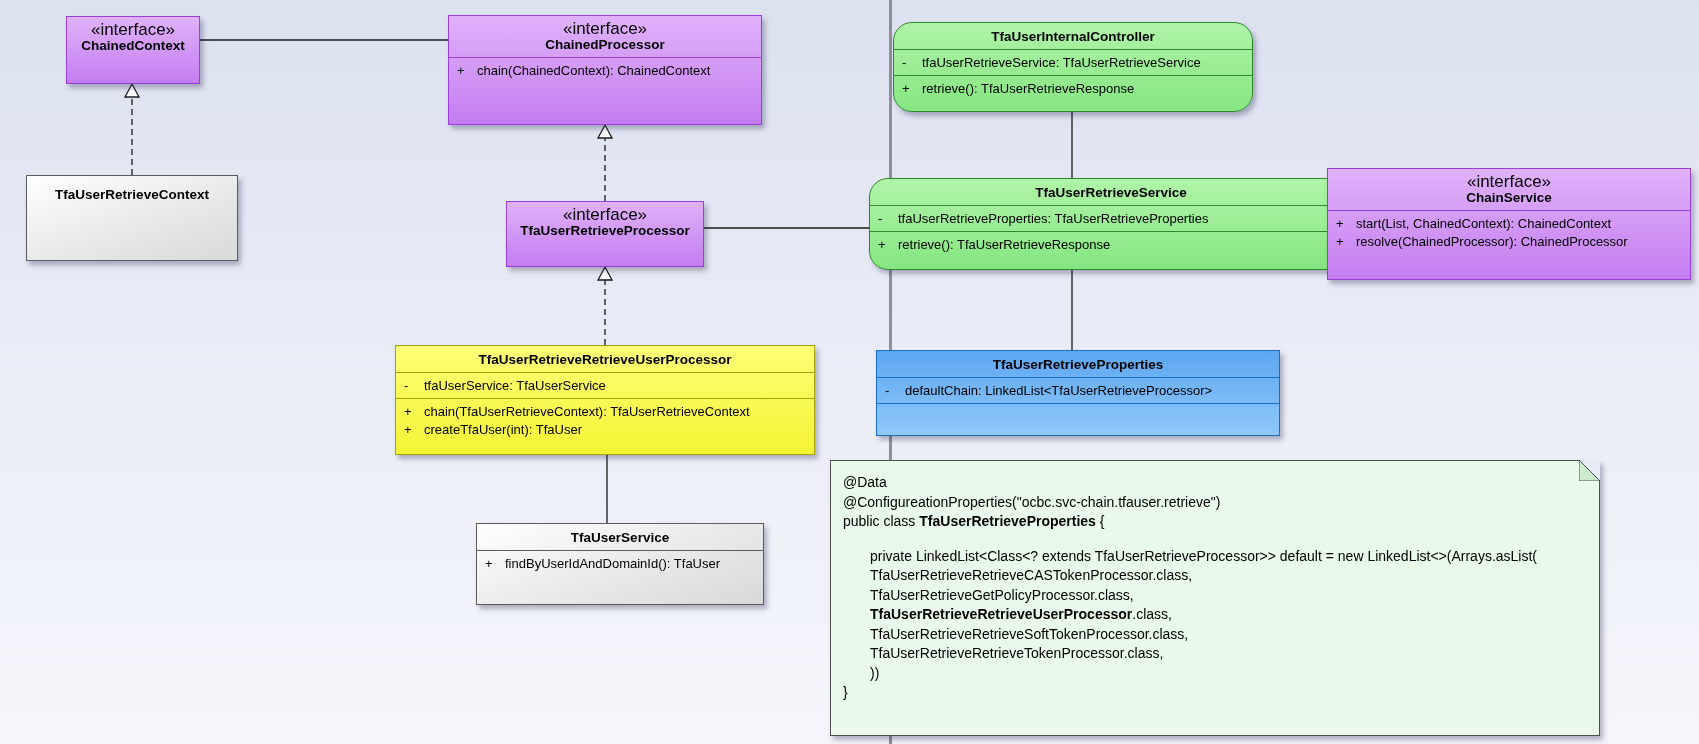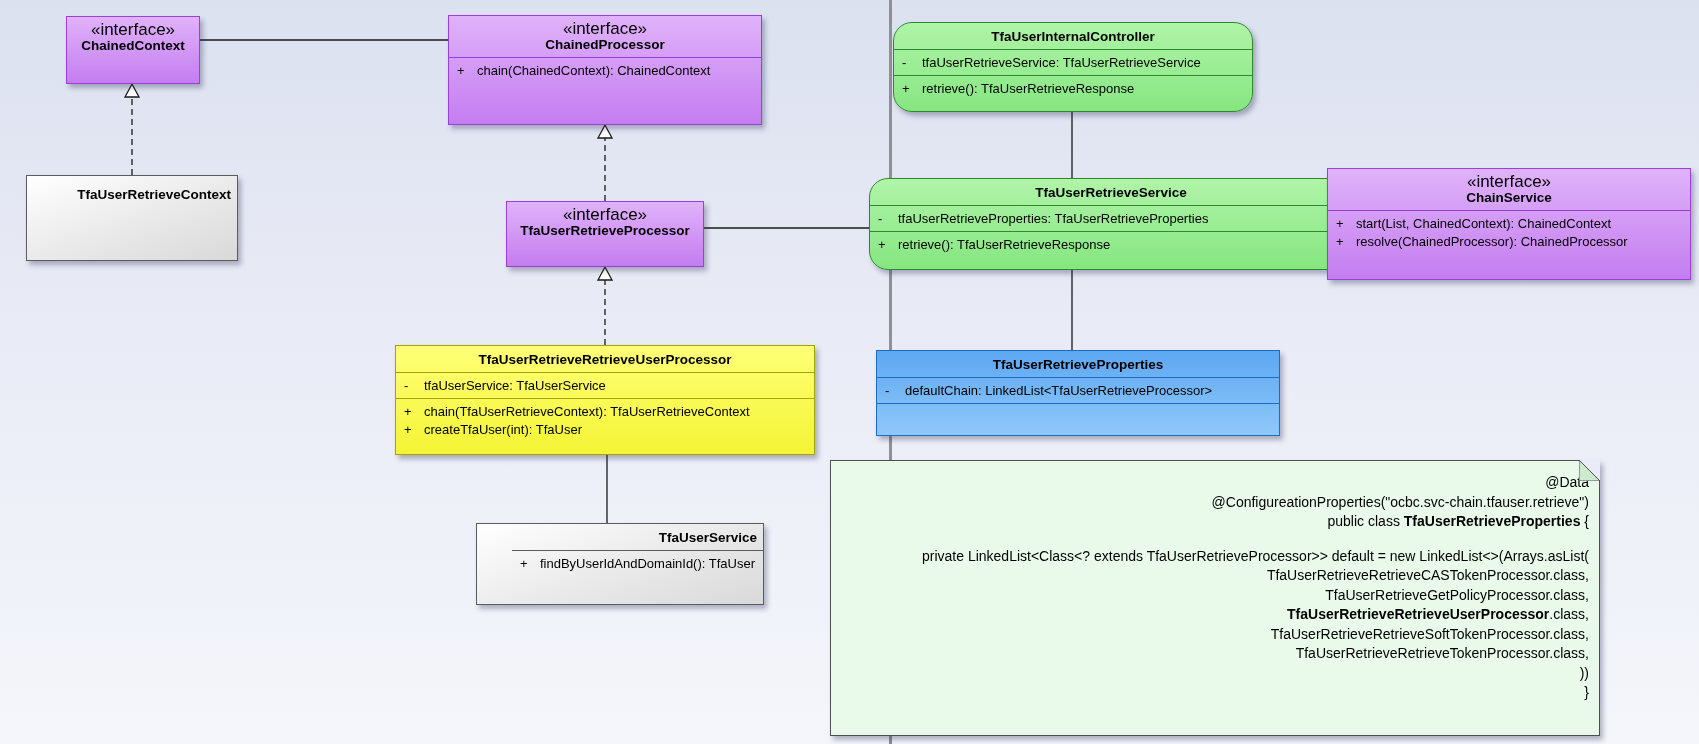--- a/index.html
+++ b/index.html
@@ -25,25 +25,25 @@
   .cmp{flex:0 0 auto;border-top:1px solid var(--bc);padding:4px 0 3px;}
   .cmp.fill{flex:1 1 auto;}
   .row{display:flex;padding:1px 8px;line-height:16px;}
   .vis{flex:0 0 20px;width:20px;}
   .mtext{flex:1 1 auto;white-space:nowrap;overflow:hidden;}
 
   .purple{--bc:#9b3fd9;background:linear-gradient(180deg,#e0b2fa 0%,#c47df0 100%);}
   .green {--bc:#2d8a2d;background:linear-gradient(180deg,#b0f4a8 0%,#86e681 100%);border-radius:19px;}
   .yellow{--bc:#a3a30a;background:linear-gradient(180deg,#ffff78 0%,#f4f435 100%);}
   .blue  {--bc:#1c6cc0;background:linear-gradient(180deg,#5da7f2 0%,#8fc8f9 100%);}
-  .plain {--bc:#5c5c5c;background:linear-gradient(160deg,#ffffff 0%,#e9e9e9 55%,#d9d9d9 100%);align-items:flex-end;}
+  .plain {--bc:#5c5c5c;background:linear-gradient(160deg,#ffffff 0%,#e9e9e9 55%,#d9d9d9 100%);}
 
   .note{
     position:absolute;z-index:3;box-sizing:border-box;
-    background:#eafaea;border:1px solid #4f4f4f;box-shadow:3px 4px 5px rgba(50,50,90,.35);text-align:right;
+    background:#eafaea;border:1px solid #4f4f4f;box-shadow:3px 4px 5px rgba(50,50,90,.35);
   }
   .note-ear{position:absolute;top:-1px;right:-1px;}
   .note-body{padding:12px 10px 0 12px;font-size:14px;color:#000;}
   .nline{line-height:19.5px;white-space:nowrap;}
   .nline.blank{height:15px;}
   .nline.ind{padding-left:27px;}
 </style>
 </head>
 <body>
 

